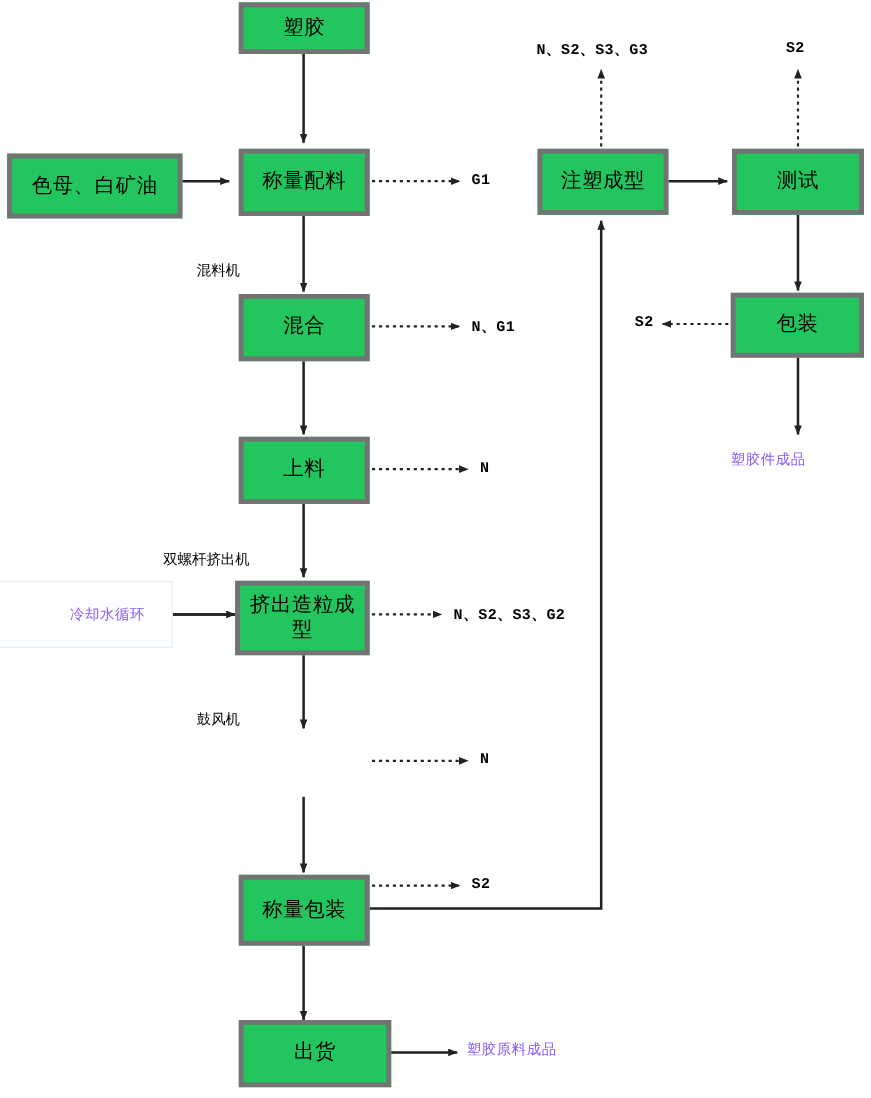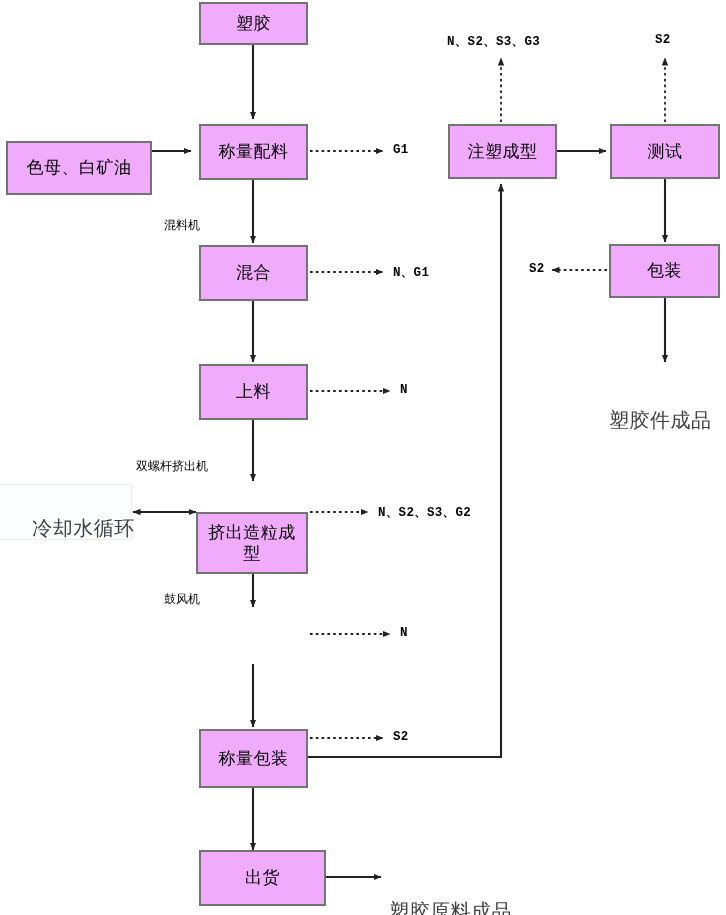--- a/index.html
+++ b/index.html
@@ -14,44 +14,43 @@
   #canvas {
     position: relative;
     width: 726px;
     height: 915px;
     background: #ffffff;
     overflow: hidden;
   }
   .node {
     position: absolute;
     box-sizing: border-box;
-    border: 2px solid #737373;
-    background: #f0abfc;
+    border: 4px solid #737373;
+    background: #22c55e;
     display: flex;
     align-items: center;
     justify-content: center;
     text-align: center;
     font-size: 17px;
     color: #000000;
     line-height: 1.25;
     letter-spacing: 0.5px;
     font-family: "DejaVu Sans", "Liberation Sans", sans-serif;
   }
   .node.thin {
     border-width: 1px;
     border-color: #444;
   }
   .freetext {
     position: absolute;
-    font-size: 20px;
-    color: #404040;
+    font-size: 12px;
+    color: #8b5cf6;
     white-space: nowrap;
     letter-spacing: 0.5px;
     font-family: "DejaVu Sans", "Liberation Sans", sans-serif;
-    margin-top: 32px;
   }
   .label-small {
     position: absolute;
     font-size: 12.5px;
     color: #000000;
     white-space: nowrap;
     font-weight: bold;
     letter-spacing: 0.3px;
     font-family: Liberation Mono, monospace;
   }
@@ -137,41 +136,41 @@
       <line x1="665" y1="122" x2="665" y2="58" marker-end="url(#arrowDot)"></line>
 
       <line x1="607" y1="270" x2="552" y2="270" marker-end="url(#arrowDot)"></line>
     </g>
   </svg>
 
   <div class="node" style="left:199px; top:2px; width:109px; height:43px;">
     <span>塑胶</span>
   </div>
 
-  <div class="node" style="left:6px; top:141px; width:146px; height:54px;font-family:Liberation Serif, serif;">
+  <div class="node" style="left:6px; top:128px; width:146px; height:54px;font-family:Liberation Serif, serif;">
     <span>色母、白矿油</span>
   </div>
 
   <div class="node" style="left:199px; top:245px; width:109px; height:56px;">
     <span>混合</span>
   </div>
 
   <div class="node" style="left:199px; top:124px; width:109px; height:56px;">
     <span>称量配料</span>
   </div>
 
   <div class="node" style="left:199px; top:364px; width:109px; height:56px;">
     <span>上料</span>
   </div>
 
-  <div class="node" style="left:196px; top:484px; width:112px; height:62px; padding:11px 8px;margin-top:28px;">
+  <div class="node" style="left:196px; top:484px; width:112px; height:62px; padding:11px 8px;">
     <span>挤出造粒成型</span>
   </div>
 
-  <div class="node thin" style="left:0px; top:484px; width:132px; height:56px; border-left:none; border-color:#e8eef4; background:#fcfdff;padding-left:36px;">
+  <div class="node thin" style="left:0px; top:484px; width:144px; height:56px; border-left:none; border-color:#e8eef4; background:#fcfdff;padding-left:36px;">
     <span class="freetext" style="position:static;">冷却水循环</span>
   </div>
 
 
   <div class="node" style="left:199px; top:729px; width:109px; height:59px;">
     <span>称量包装</span>
   </div>
 
   <div class="node" style="left:199px; top:850px; width:127px; height:56px;">
     <span>出货</span>

